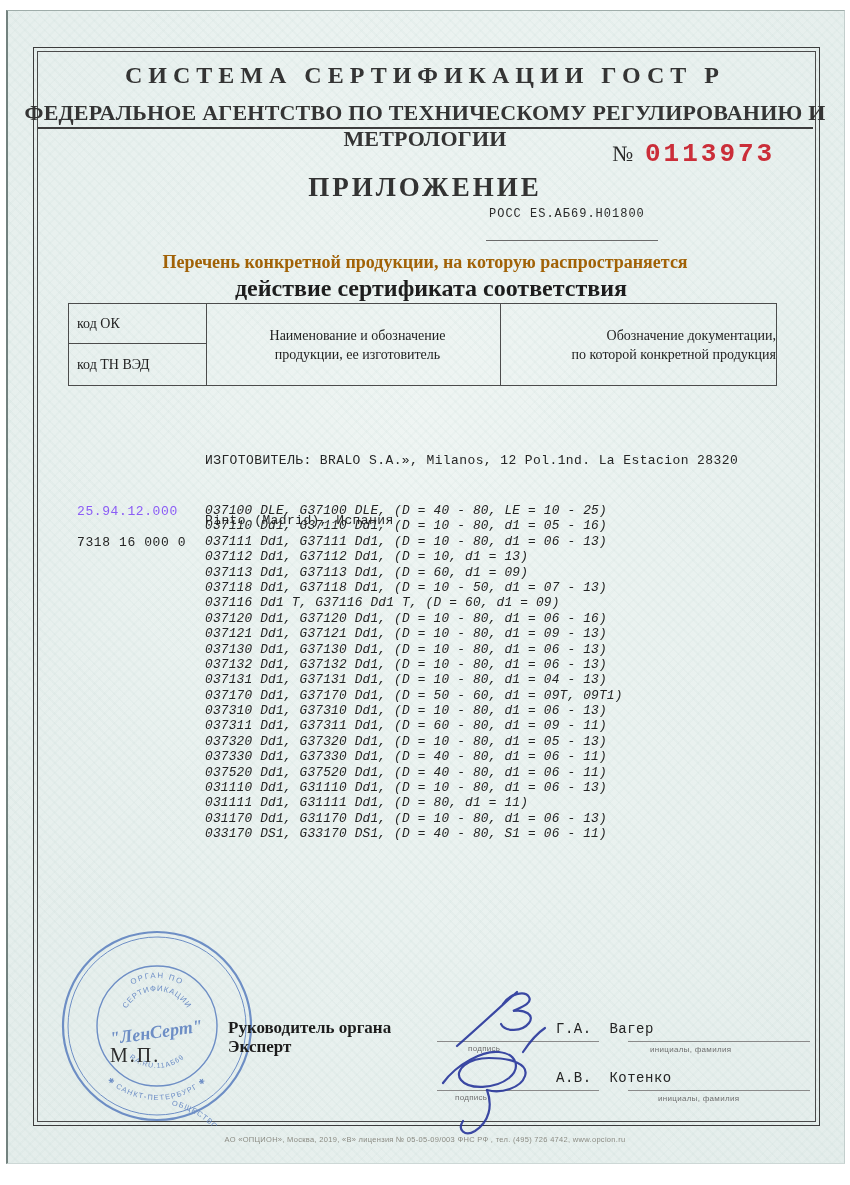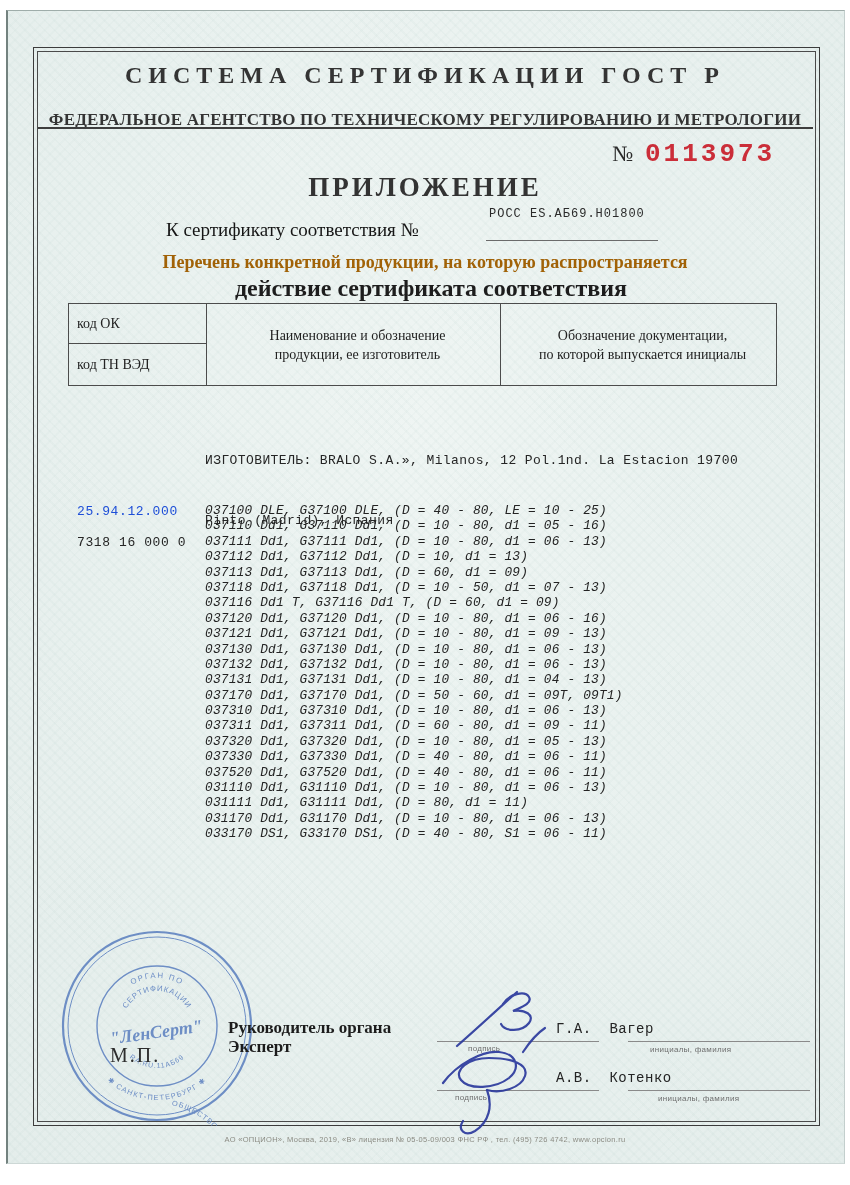--- a/index.html
+++ b/index.html
@@ -18,21 +18,21 @@
   .frame-outer{position:absolute;left:33px;top:47px;width:785px;height:1077px;
                border:1.6px solid #3c3c3c;}
   .frame-inner{position:absolute;inset:3px;border:1px solid #4a4a4a;}
   .abs{position:absolute;}
   .center{left:0;right:0;text-align:center;}
   .serif{font-family:Liberation Serif, serif;}
   .mono{font-family:"Liberation Mono","DejaVu Sans Mono",monospace;white-space:pre;}
   .sans{font-family:"Liberation Sans",sans-serif;}
 
   .h1{top:62px;font-size:24px;font-weight:bold;letter-spacing:6px;color:#343434;}
-  .h2{top:110px;font-size:17px;font-weight:bold;letter-spacing:0.2px;color:#343434;}
+  .h2{top:100px;font-size:22px;font-weight:bold;letter-spacing:0.2px;color:#343434;}
   .header-rule{left:38px;top:127px;width:775px;height:2px;background:#3d3d3d;}
 
   .doc-no{left:612px;top:139px;display:flex;align-items:baseline;gap:12px;}
   .doc-no .nsign{font-size:22px;color:#2b2b2b;}
   .doc-no .num{font-size:26px;letter-spacing:3px;color:#cb2e39;font-weight:bold;}
 
   .title{top:172px;font-size:27px;font-weight:bold;letter-spacing:3px;color:#333;}
 
   .cert-label{left:166px;top:219px;font-size:19px;color:#161616;}
   .cert-value{left:489px;top:207px;font-size:12px;letter-spacing:1px;color:#2a2a2a;}
@@ -41,25 +41,25 @@
   .subtitle1{top:252px;font-size:18px;font-weight:bold;color:#a16207;}
   .subtitle2{top:275px;font-size:24px;font-weight:bold;color:#1d1d1d;padding-left:12px;}
 
   .spec-table{left:68px;top:303px;width:707px;height:81px;border:1px solid #4c4c4c;
               display:flex;font-size:14px;color:#222;gap:8px;}
   .spec-col1{width:137px;border-right:1px solid #4c4c4c;display:flex;flex-direction:column;}
   .spec-col1 .cell1{height:40px;border-bottom:1px solid #4c4c4c;display:flex;align-items:center;padding-left:8px;box-sizing:border-box;}
   .spec-col1 .cell2{flex:1;display:flex;align-items:center;padding-left:8px;box-sizing:border-box;}
   .spec-col2{width:285px;border-right:1px solid #4c4c4c;display:flex;flex-direction:column;
              align-items:center;justify-content:center;line-height:19px;text-align:center;}
-  .spec-col3{flex:1;display:flex;flex-direction:column;align-items:center;justify-content:center;
+  .spec-col3{flex:1;display:flex;flex-direction:column;align-items:flex-end;justify-content:center;
              line-height:19px;text-align:center;}
 
   .manufacturer{left:205px;top:411px;font-size:13px;line-height:20px;letter-spacing:0.4px;color:#252525;}
-  .code-ok{left:77px;top:504px;font-size:13px;letter-spacing:0.6px;color:#1d4ed8;}
+  .code-ok{left:77px;top:504px;font-size:13px;letter-spacing:0.6px;color:#8b5cf6;}
   .code-tnved{left:77px;top:535px;font-size:13px;letter-spacing:0.6px;color:#252525;}
   #product-list{left:205px;top:503px;}
   .product-line{font-family:"Liberation Mono","DejaVu Sans Mono",monospace;white-space:pre;
                 font-size:12.8px;line-height:15.4px;height:15.4px;letter-spacing:0.2px;color:#232323;font-style:italic;}
 
   .stamp-svg{left:57px;top:926px;width:200px;height:200px;opacity:0.88;}
   .mp-label{left:110px;top:1044px;font-size:20px;letter-spacing:2px;color:#2d2d2d;}
 
   .sig-label1{left:228px;top:1018px;font-size:17px;font-weight:bold;color:#1c1c1c;text-align:center;}
   .sig-label2{left:228px;top:1012px;font-size:17px;font-weight:bold;color:#1c1c1c;margin-top:25px;}
@@ -92,44 +92,43 @@
   <div class="abs center h2 serif">ФЕДЕРАЛЬНОЕ АГЕНТСТВО ПО ТЕХНИЧЕСКОМУ РЕГУЛИРОВАНИЮ И МЕТРОЛОГИИ</div>
   <div class="abs header-rule"></div>
 
   <div class="abs doc-no">
     <span class="nsign serif">№</span>
     <span class="num mono">0113973</span>
   </div>
 
   <div class="abs center title serif">ПРИЛОЖЕНИЕ</div>
 
-  <div class="abs cert-label serif">К сертификату соответствия №</div>
   <div class="abs cert-value mono">РОСС ES.АБ69.Н01800</div>
   <div class="abs cert-underline"></div>
 
   <div class="abs center subtitle1 serif">Перечень конкретной продукции,  на которую распространяется</div>
   <div class="abs center subtitle2 serif">действие сертификата соответствия</div>
 
   <div class="abs spec-table serif">
     <div class="spec-col1">
       <div class="cell1">код ОК</div>
       <div class="cell2">код ТН ВЭД</div>
     </div>
     <div class="spec-col2">
       <div>Наименование и обозначение</div>
       <div>продукции, ее изготовитель</div>
     </div>
     <div class="spec-col3">
       <div>Обозначение документации,</div>
-      <div>по которой выпускается инициалы</div>
+      <div>по которой конкретной продукция</div>
     </div>
   </div>
 
   <div class="abs manufacturer mono">
-    <div>ИЗГОТОВИТЕЛЬ: BRALO S.A.», Milanos, 12 Pol.1nd. La Estacion 19700</div>
+    <div>ИЗГОТОВИТЕЛЬ: BRALO S.A.», Milanos, 12 Pol.1nd. La Estacion 28320</div>
     <div>Pinto (Madrid), Испания</div>
   </div>
 
   <div class="abs code-ok mono">25.94.12.000</div>
   <div class="abs code-tnved mono">7318 16 000 0</div>
 
   <div class="abs" id="product-list">
       <div class="product-line">037100 DLE, G37100 DLE, (D = 40 - 80, LE = 10 - 25)</div>
       <div class="product-line">037110 Dd1, G37110 Dd1, (D = 10 - 80, d1 = 05 - 16)</div>
       <div class="product-line">037111 Dd1, G37111 Dd1, (D = 10 - 80, d1 = 06 - 13)</div>

